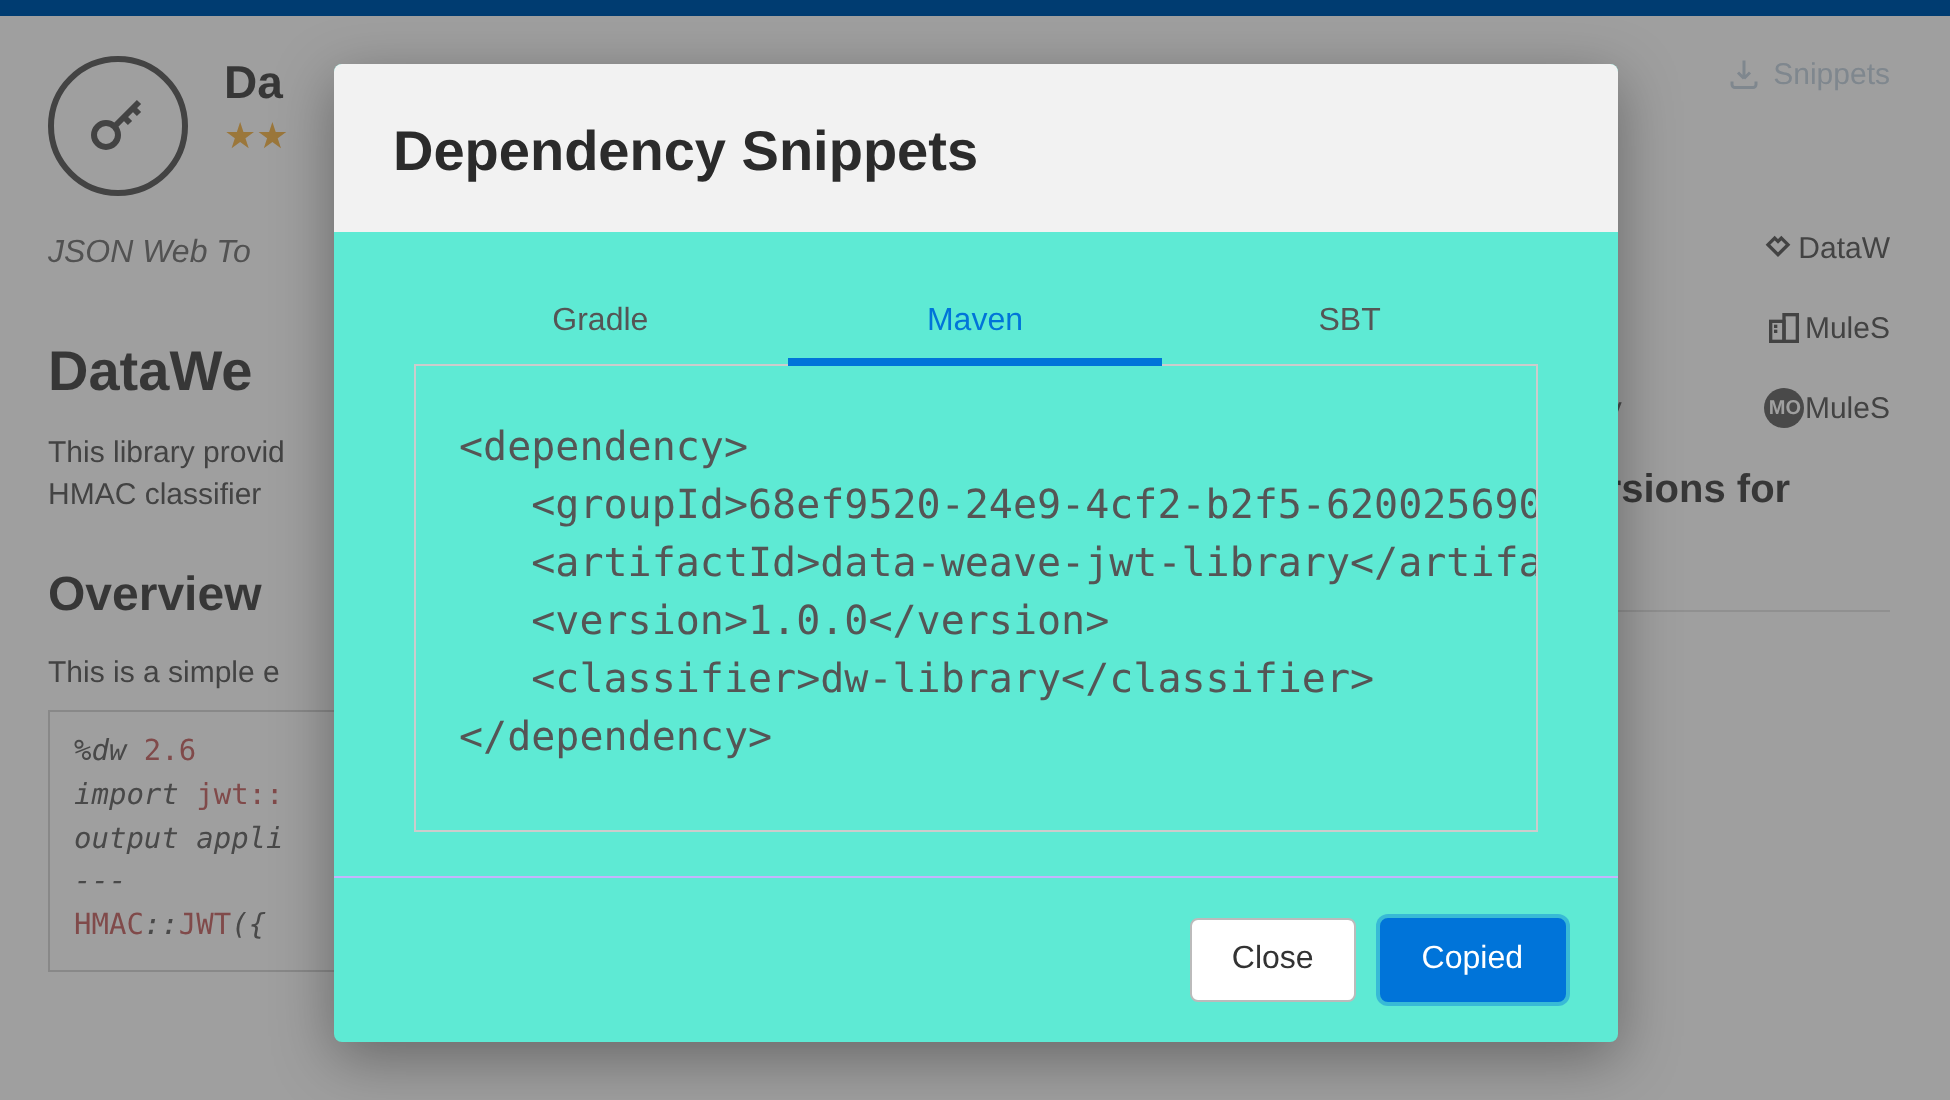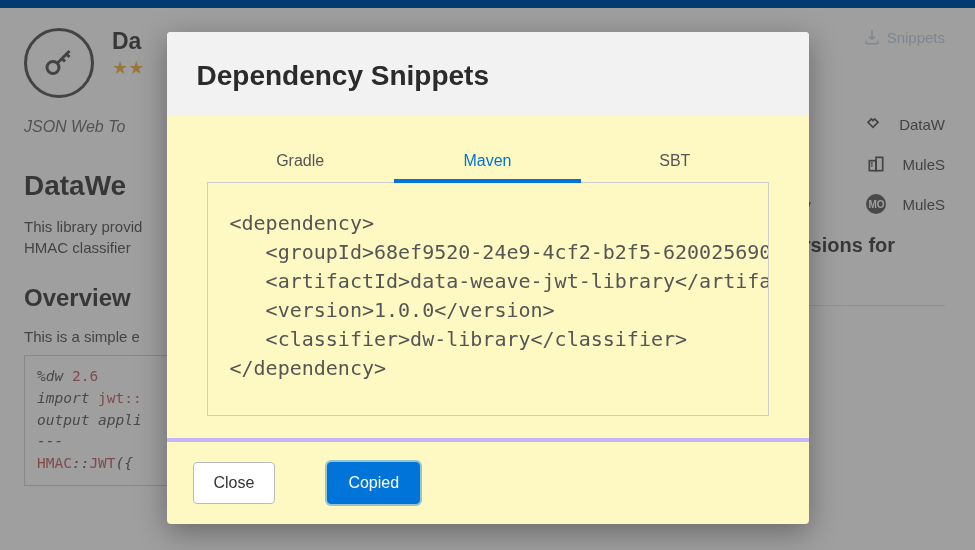--- a/index.html
+++ b/index.html
@@ -25,47 +25,47 @@
     .overview-title { font-size: 24px; font-weight: 700; color: #1a1a1a; margin-top: 26px; }
     .overview-body { font-size: 15px; color: #333; margin-top: 16px; }
     
     .code-sample { margin-top: 10px; border: 1px solid #ccc; padding: 10px 12px; width: 560px; font-family: "Consolas", monospace; font-size: 14.5px; line-height: 1.5; color: #555; }
     .code-sample .kw { color: #b44; }
     .code-sample .nm { color: #404040; font-style: italic; }
     
     .side-meta { position: absolute; right: 30px; top: 106px; width: 210px; font-size: 15px; color: #333; }
     .meta-row { display: flex; justify-content: space-between; align-items: center; margin-bottom: 20px; }
     .meta-label { color: #444; }
-    .meta-val { display: flex; align-items: center; gap: 16px; color: #333; }
+    .meta-val { display: flex; align-items: center; gap: 0; color: #333; }
     .meta-val svg, .meta-val .mo-badge { flex-shrink: 0; }
     .mo-badge { width: 20px; height: 20px; border-radius: 50%; background: #404040; color: #fff; font-size: 10px; font-weight: 700; display: flex; align-items: center; justify-content: center; }
     
     .versions-title { font-size: 20px; font-weight: 700; color: #1a1a1a; margin-top: 8px; }
     .version-header { font-size: 14px; font-weight: 700; color: #1a1a1a; margin-top: 22px; border-bottom: 1px solid #ddd; padding-bottom: 10px; }
     .version-row { font-size: 15px; color: #333; padding: 14px 0; }
     
     .overlay { position: absolute; inset: 8px 0 0 0; background: rgba(80,80,80,0.55); display: flex; align-items: flex-start; justify-content: center; padding-top: 24px; }
     
-    .modal { width: 642px; background: #fef9c3; border-radius: 4px; box-shadow: 0 8px 30px rgba(0,0,0,0.35); overflow: hidden; }
+    .modal { width: 642px; background: #5eead4; border-radius: 4px; box-shadow: 0 8px 30px rgba(0,0,0,0.35); overflow: hidden; }
     .modal-header { background: #f2f2f2; padding: 28px 30px 24px; }
     .modal-title { font-size: 28px; font-weight: 700; color: #2b2b2b; }
     
     .modal-body { padding: 36px 40px 22px; }
     
     .tabs { display: flex; border-bottom: 1px solid #ccc; }
     .tab { flex: 1; text-align: center; padding: 0 0 12px; font-size: 16px; color: #555; cursor: pointer; position: relative; }
     .tab.active { color: #0074d9; font-weight: 500; }
     .tab.active::after { content: ""; position: absolute; left: 0; right: 0; bottom: -1px; height: 4px; background: #0074d9; }
     
     .snippet-box { border: 1px solid #ccc; border-top: none; padding: 26px 22px 32px; font-family: "Consolas", monospace; font-size: 20px; color: #555; line-height: 1.45; white-space: pre; overflow-x: auto; min-height: 170px; }
     
-    .modal-footer { border-top: 4px solid #c4b5fd; padding: 20px 26px; display: flex; gap: 12px; }
+    .modal-footer { border-top: 1px solid #c4b5fd; padding: 20px 26px; display: flex; justify-content: flex-end; gap: 12px; }
     .btn { padding: 11px 20px; border-radius: 4px; font-size: 16px; cursor: pointer; border: 1px solid transparent; }
     .btn-close { background: #fff; border: 1px solid #bbb; color: #333; }
-    .btn-primary { background: #0074d9; color: #fff; border: 1px solid #0074d9; box-shadow: 0 0 0 2px rgba(0,116,217,0.4); margin-left: 40px; }
+    .btn-primary { background: #0074d9; color: #fff; border: 1px solid #0074d9; box-shadow: 0 0 0 2px rgba(0,116,217,0.4); }
   </style>
 </head>
 <body>
 
 <div class="top-bar"></div>
 
 <div class="background">
   <div class="download-btn">
     <svg width="18" height="18" viewBox="0 0 24 24" fill="none" stroke="#b8c9d9" stroke-width="2">
         <path d="M12 3v12m0 0l-4-4m4 4l4-4M4 17v2a2 2 0 002 2h12a2 2 0 002-2v-2"></path>

